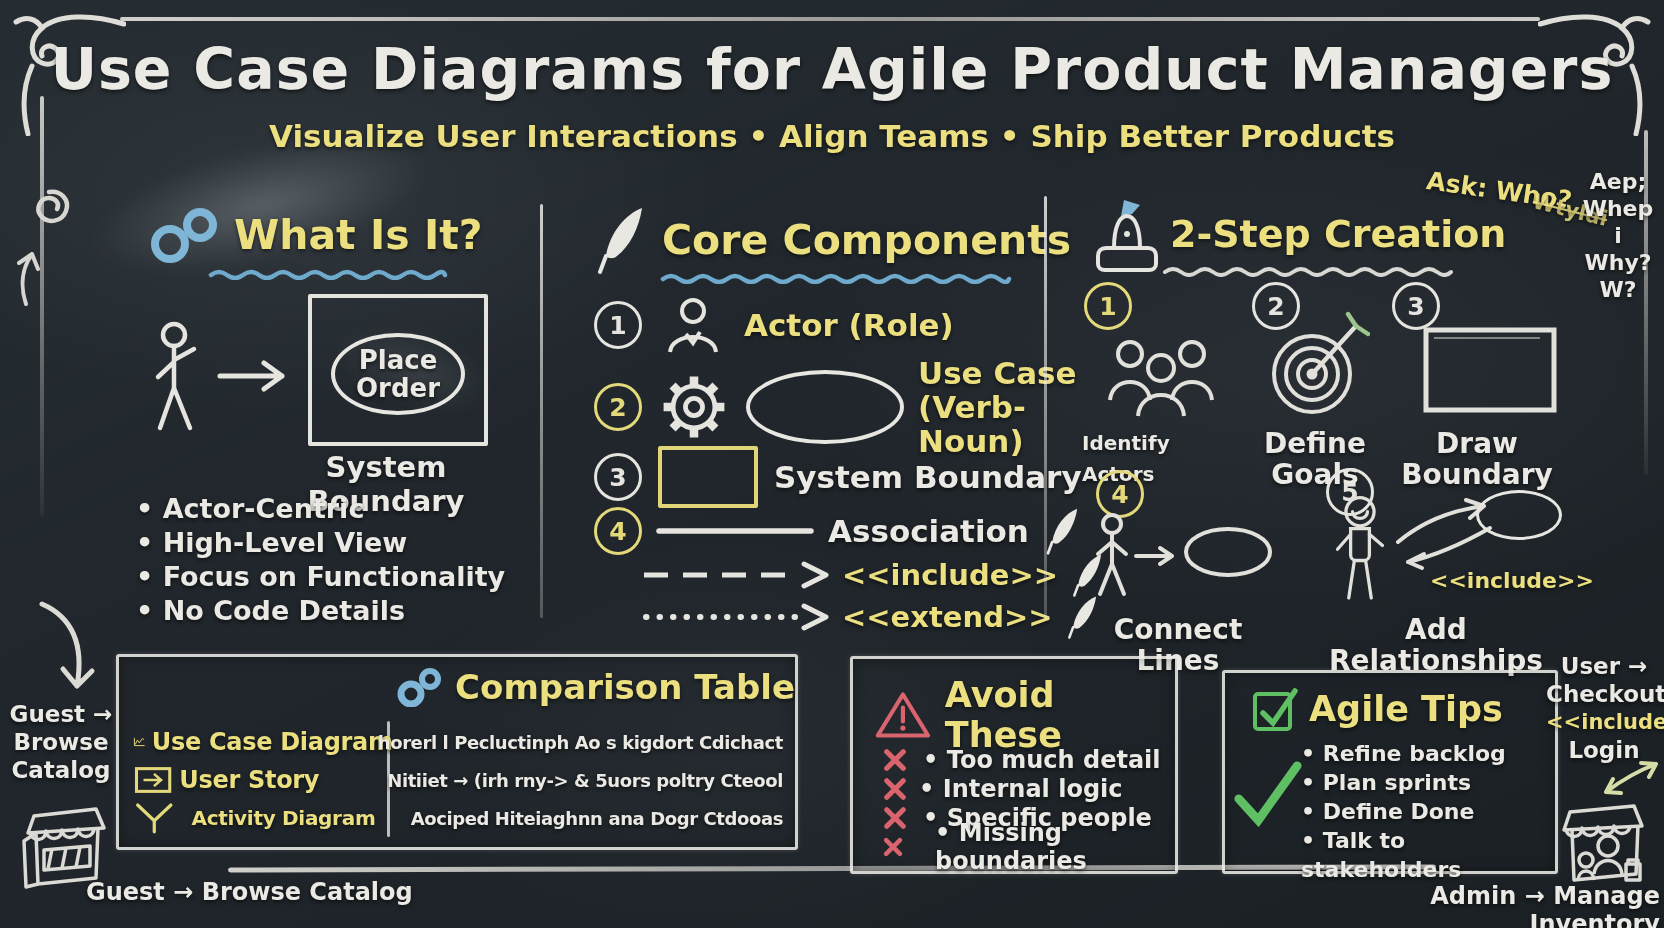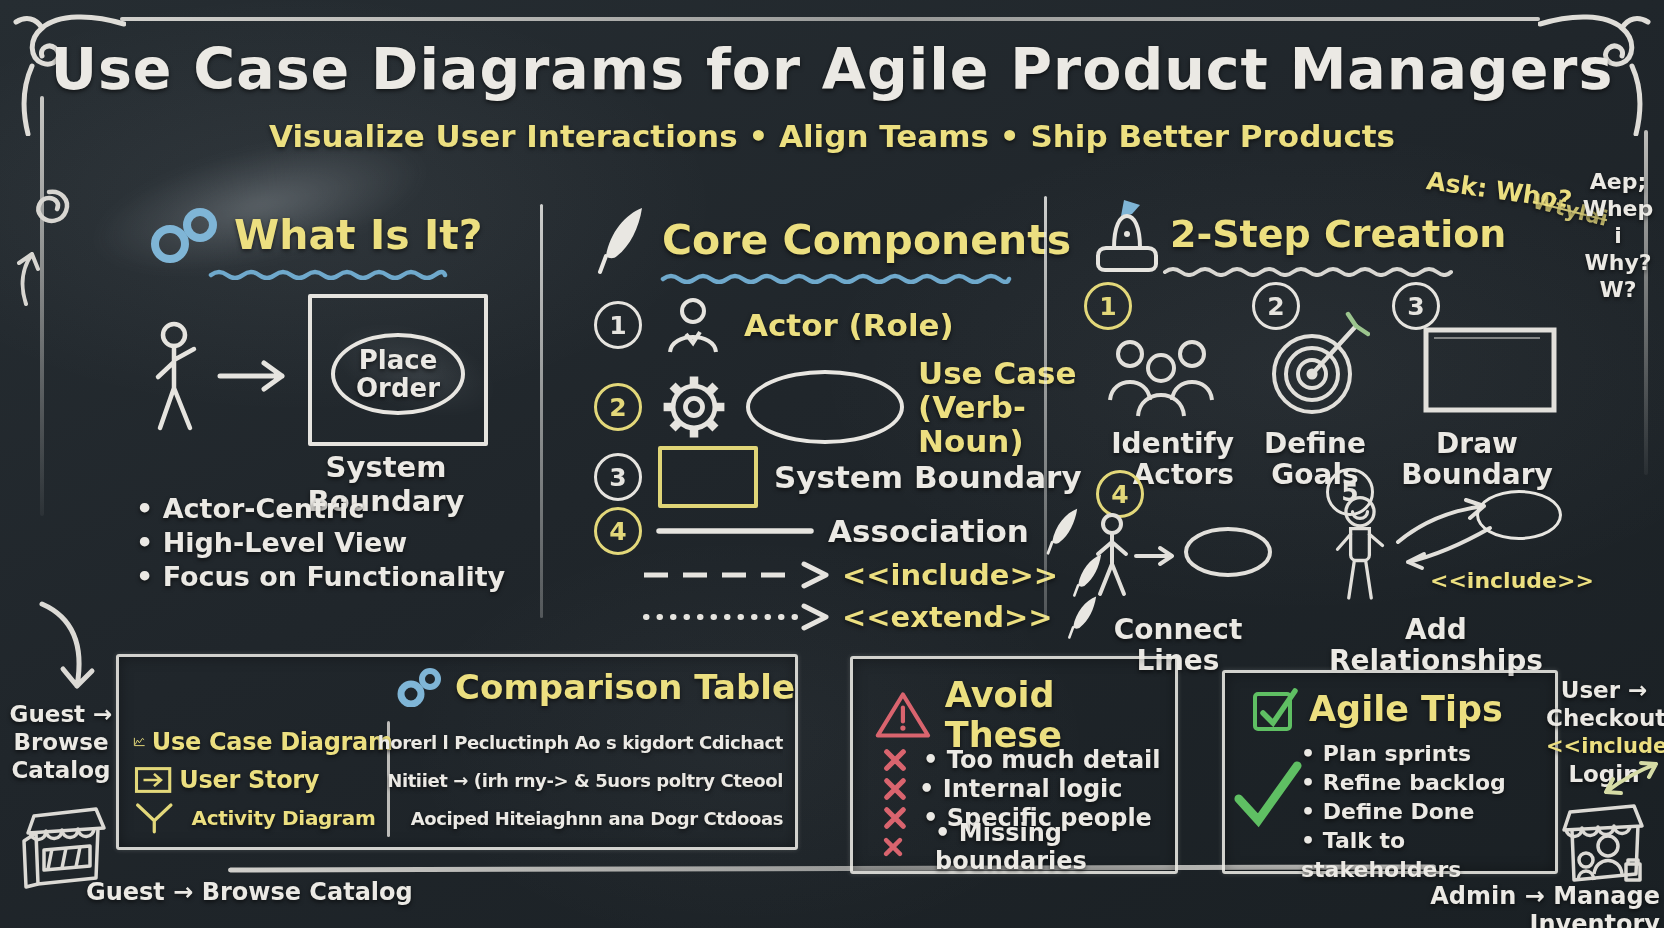--- a/index.html
+++ b/index.html
@@ -89,20 +89,21 @@
     <div class="oval abs" style="left:19px;top:35px;width:126px;height:74px;display:flex;align-items:center;justify-content:center">
       <span class="cw" style="font-size:26px;line-height:28px;text-align:center">Place Order</span>
     </div>
   </div>
   <div class="abs cw" style="left:266px;top:450px;width:240px;text-align:center;font-size:29px">System Boundary</div>
 
   <div class="abs cw" style="left:136px;top:492px;font-size:27px;line-height:34px">
     <div class="bullet-item">Actor-Centric</div>
     <div class="bullet-item">High-Level View</div>
     <div class="bullet-item">Focus on Functionality</div>
+    <div class="bullet-item">No Code Details</div>
   </div>
 
   <div class="abs vline" style="left:540px;top:204px;height:414px"></div>
 
   <div class="abs flexr" style="left:596px;top:204px;gap:12px">
     <svg width="54" height="72" viewBox="0 0 54 72">
       <path d="M46 4 C 30 10 14 28 10 52 C 13 55 18 55 21 52 C 34 42 43 24 46 4 Z" fill="#e9e7e2"></path>
       <path d="M10 52 L4 68" stroke="#e9e7e2" stroke-width="4" stroke-linecap="round"></path>
     </svg>
     <span class="cy" style="font-size:41px">Core Components</span>
@@ -208,21 +209,21 @@
     <svg class="abs" style="left:16px;top:44px" width="126" height="100" viewBox="0 0 126 100">
       <g fill="none" stroke="#e2e0db" stroke-width="4">
         <circle cx="32" cy="30" r="12"></circle>
           <path d="M12 76 C14 52 50 52 52 76"></path>
         <circle cx="94" cy="30" r="12"></circle>
           <path d="M74 76 C76 52 112 52 114 76"></path>
         <circle cx="63" cy="44" r="13"></circle>
           <path d="M40 92 C42 64 84 64 86 92"></path>
       </g>
     </svg>
-    <div class="cw abs" style="left:0;top:148px;width:152px;text-align:right;font-size:28px;line-height:31px">Identify Actors</div>
+    <div class="cw abs" style="left:0;top:148px;width:152px;text-align:left;font-size:20px;line-height:31px">Identify Actors</div>
   </div>
 
   <div class="abs" style="left:1240px;top:280px;width:150px;height:210px">
     <span class="badge wb abs" style="left:12px;top:2px">2</span>
     <svg class="abs" style="left:20px;top:30px" width="110" height="112" viewBox="0 0 110 112">
       <g fill="none" stroke="#e2e0db" stroke-width="4">
         <circle cx="52" cy="64" r="38"></circle>
           <circle cx="52" cy="64" r="26"></circle>
           <circle cx="52" cy="64" r="14"></circle>
       </g>
@@ -354,22 +355,22 @@
       <svg width="48" height="48" viewBox="0 0 48 48">
         <rect x="4" y="9" width="35" height="35" rx="3" fill="none" stroke="#5fbf63" stroke-width="4"></rect>
         <path d="M12 28 L22 38 L44 6" fill="none" stroke="#5fbf63" stroke-width="5.5" stroke-linecap="round"></path>
       </svg>
       <span class="cy" style="font-size:35px">Agile Tips</span>
     </div>
     <svg class="abs" style="left:8px;top:86px" width="70" height="70" viewBox="0 0 72 70">
       <path d="M6 40 L26 62 L66 6" fill="none" stroke="#5fbf63" stroke-width="9" stroke-linecap="round"></path>
     </svg>
     <div class="abs cw" style="left:76px;top:66px;font-size:22px;line-height:29px">
+      <div class="bullet-item">Refine backlog</div>
       <div class="bullet-item">Plan sprints</div>
-      <div class="bullet-item">Refine backlog</div>
       <div class="bullet-item">Define Done</div>
       <div class="bullet-item">Talk to stakeholders</div>
     </div>
   </div>
 
   <svg class="abs" style="left:30px;top:598px" width="70" height="100" viewBox="0 0 70 100">
     <path d="M12 6 C 44 20 54 48 47 88 M47 88 L33 71 M47 88 L62 73" fill="none" stroke="#dcdad5" stroke-width="5" stroke-linecap="round"></path>
   </svg>
   <div class="abs cw" style="left:8px;top:700px;width:106px;text-align:center;font-size:23px;line-height:28px">
     <div>Guest →</div>
@@ -381,21 +382,21 @@
       <path d="M16 28 L78 21 L86 40 L10 45 Z"></path>
       <path d="M12 44 a8 8 0 0 0 16 -1 a8 8 0 0 0 16 -1 a8 8 0 0 0 16 -1 a8 8 0 0 0 16 -1"></path>
       <path d="M18 45 L20 96 L78 90 L80 40"></path>
       <path d="M18 45 L6 53 L8 99 L20 96"></path>
       <path d="M26 62 L72 58 L72 78 L26 82 Z"></path>
       <path d="M34 61 L30 81 M48 60 L44 80 M62 59 L58 79"></path>
     </g>
   </svg>
   <div class="abs cw" style="left:86px;top:878px;font-size:24px">Guest → Browse Catalog</div>
 
-  <div class="abs" style="left:1546px;top:676px;width:116px;text-align:center;font-size:23px;line-height:28px">
+  <div class="abs" style="left:1546px;top:652px;width:116px;text-align:center;font-size:23px;line-height:28px">
     <div class="cw">User →</div>
     <div class="cw">Checkout</div>
     <div class="cy" style="font-size:21px">&lt;&lt;include&gt;&gt;</div>
     <div class="cw">Login</div>
   </div>
   <svg class="abs" style="left:1598px;top:758px" width="66" height="40" viewBox="0 0 66 40">
     <path d="M8 34 C 24 22 42 12 58 6 M58 6 L43 5 M58 6 L51 19 M8 34 L23 35 M8 34 L15 21" fill="none" stroke="#d6dca6" stroke-width="4" stroke-linecap="round"></path>
   </svg>
   <svg class="abs" style="left:1552px;top:788px" width="100" height="100" viewBox="0 0 100 100">
     <g fill="none" stroke="#dcdad5" stroke-width="3.5" stroke-linejoin="round">

